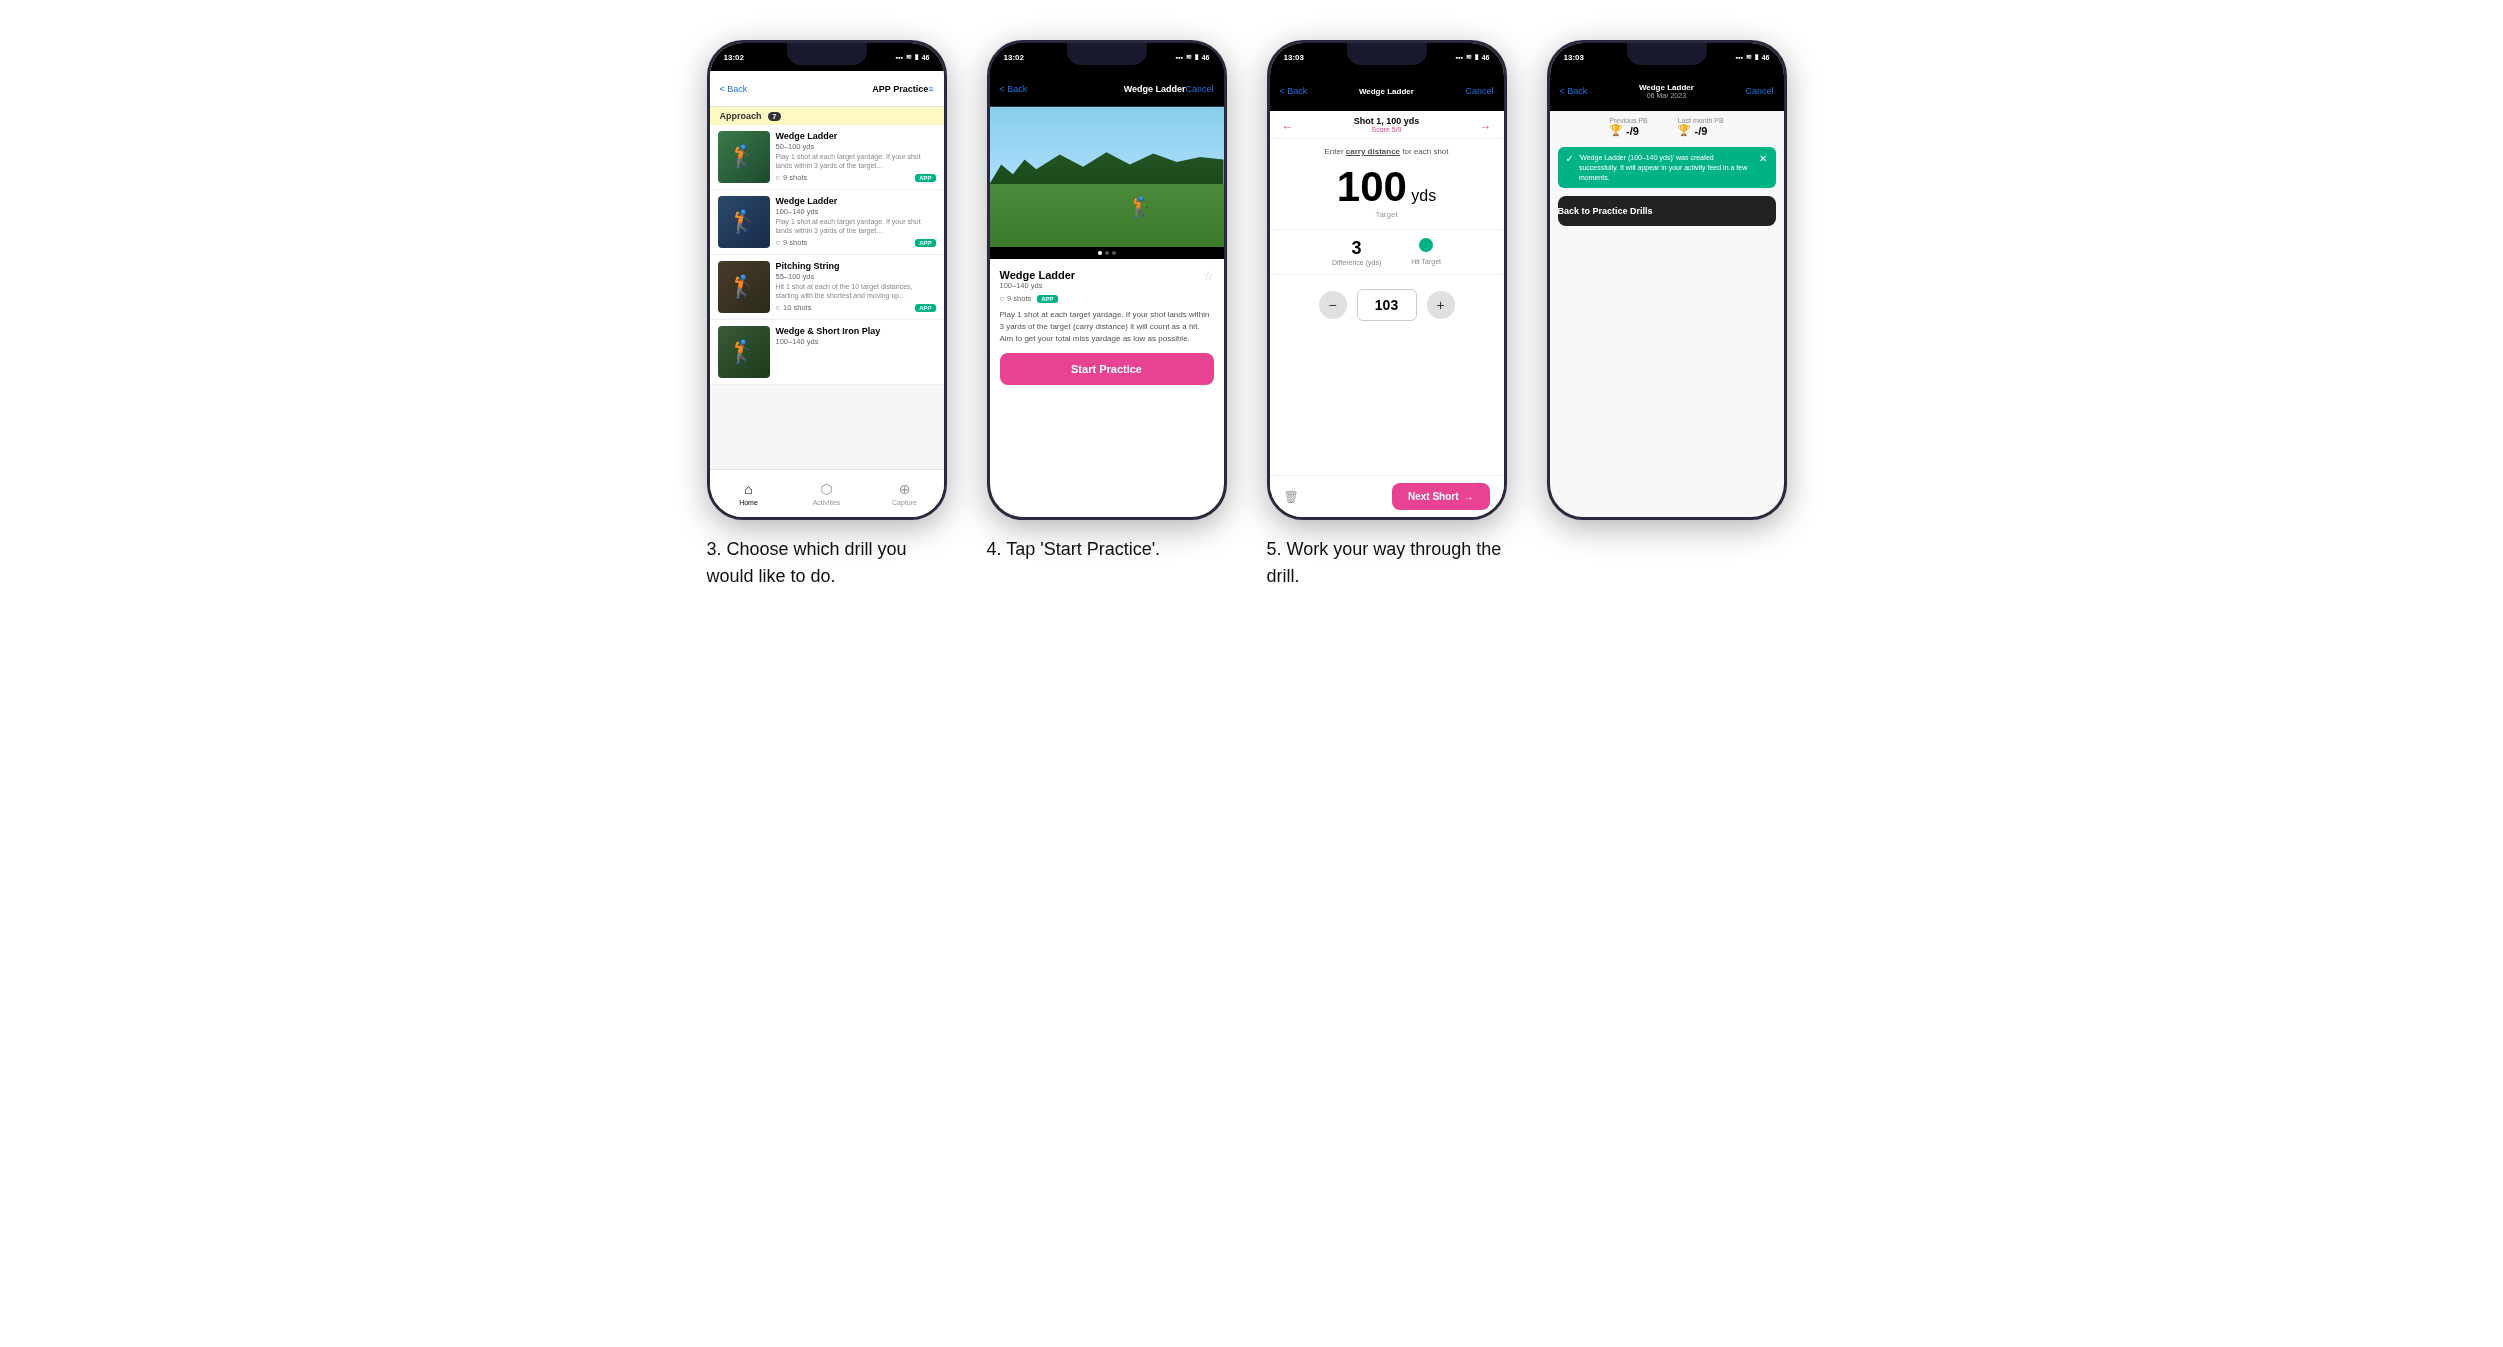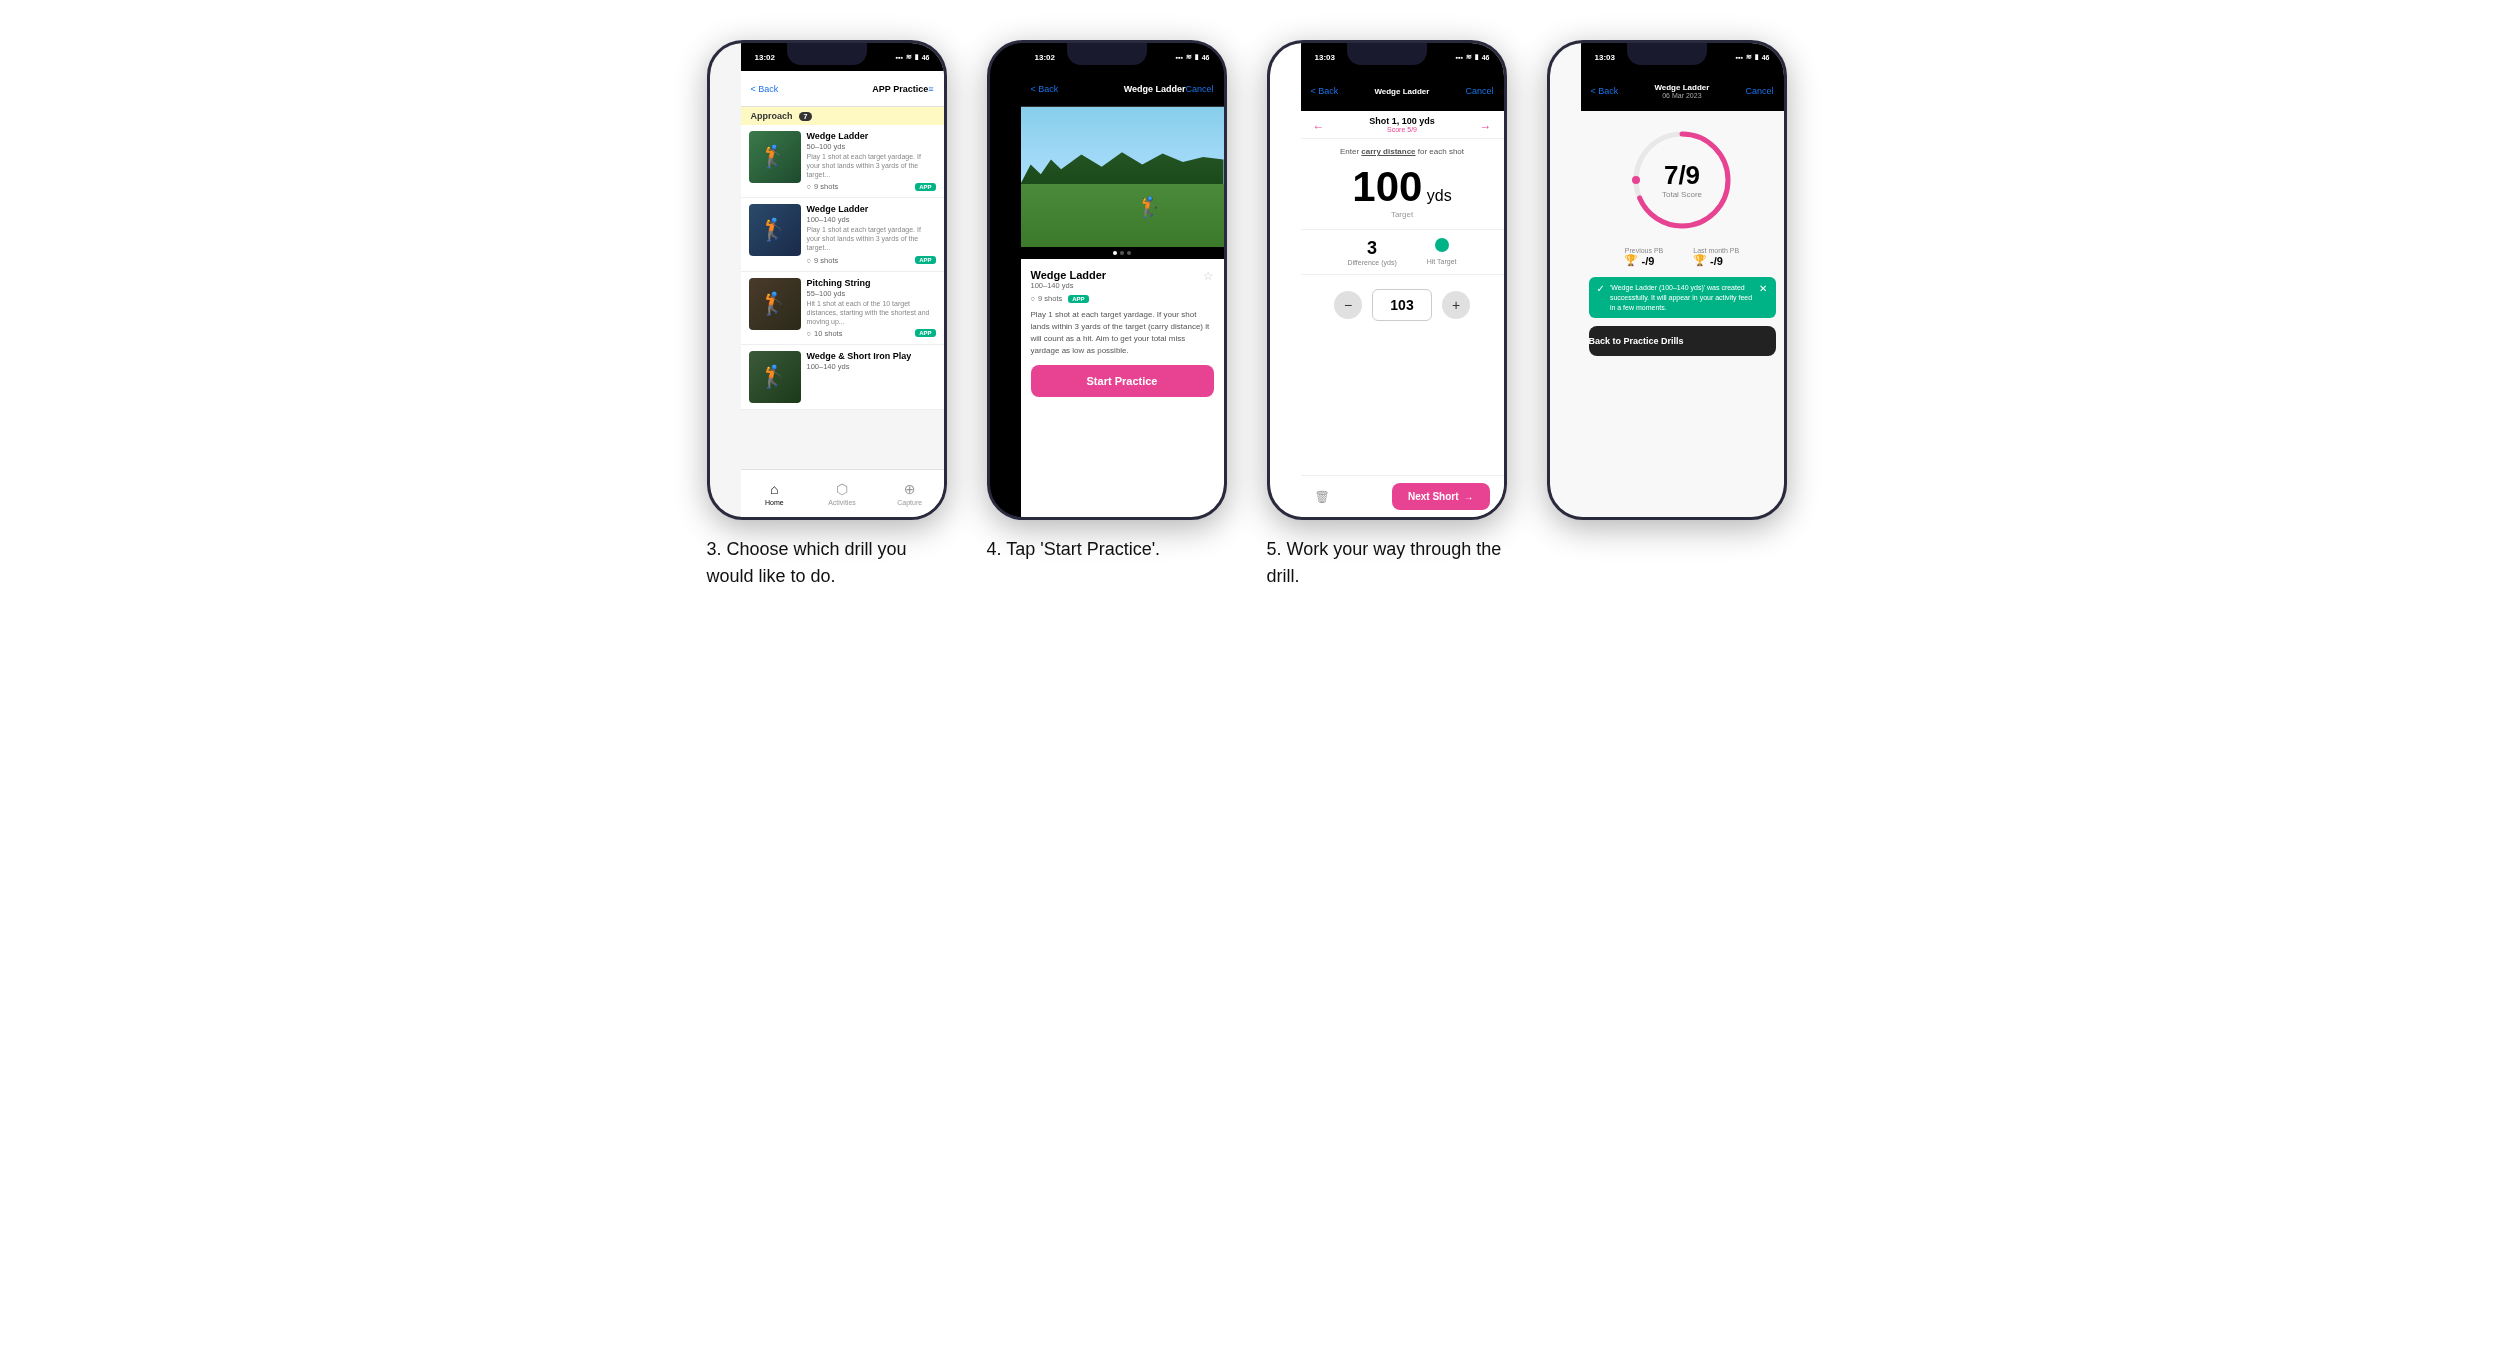--- a/index.html
+++ b/index.html
@@ -45,25 +45,24 @@
       width: 80px;
       height: 22px;
       background: #1a1a2e;
       border-radius: 0 0 14px 14px;
       z-index: 10;
     }
     .phone-screen {
       position: absolute;
       top: 0; left: 0; right: 0; bottom: 0;
       background: #f5f5f5;
-      border-radius: 30px;
+      border-radius: 5px;
       overflow: hidden;
       display: flex;
       flex-direction: column;
-      padding-left: 31px;
     }
     .status-bar {
       height: 28px;
       background: #000;
       display: flex;
       align-items: center;
       justify-content: space-between;
       padding: 0 14px;
       flex-shrink: 0;
       color: #fff;
@@ -824,33 +823,20 @@
 
         <div class="nav-bar-dark">
           <span class="nav-back">&lt; Back</span>
           <div class="nav-center-multi">
             <div class="nav-sub">Wedge Ladder</div>
             <div style="font-size:7px;color:#aaa;">06 Mar 2023</div>
           </div>
           <span class="nav-right">Cancel</span>
         </div>
 
-        <div class="score-circle-area">
-          <div class="circle-container">
-            <svg class="score-svg" viewBox="0 0 110 110">
-              <circle cx="55" cy="55" r="46" fill="none" stroke="#e8e8e8" stroke-width="5"></circle>
-              <circle cx="55" cy="55" r="46" fill="none" stroke="#e84393" stroke-width="5" stroke-dasharray="270 289" stroke-dashoffset="72" stroke-linecap="round" transform="rotate(-90 55 55)"></circle>
-              <circle cx="55" cy="55" r="4" fill="#e84393" transform="rotate(-90 55 55) translate(0, -46) rotate(90 55 55)"></circle>
-            </svg>
-            <div class="score-text-overlay">
-              <div class="score-big">7/9</div>
-              <div class="score-sub">Total Score</div>
-            </div>
-          </div>
-        </div>
 
         <div class="pb-row">
           <div class="pb-item">
             <div class="pb-label">Previous PB</div>
             <div class="pb-value">
               <span class="trophy">🏆</span>
               <span>-/9</span>
             </div>
           </div>
           <div class="pb-item">

